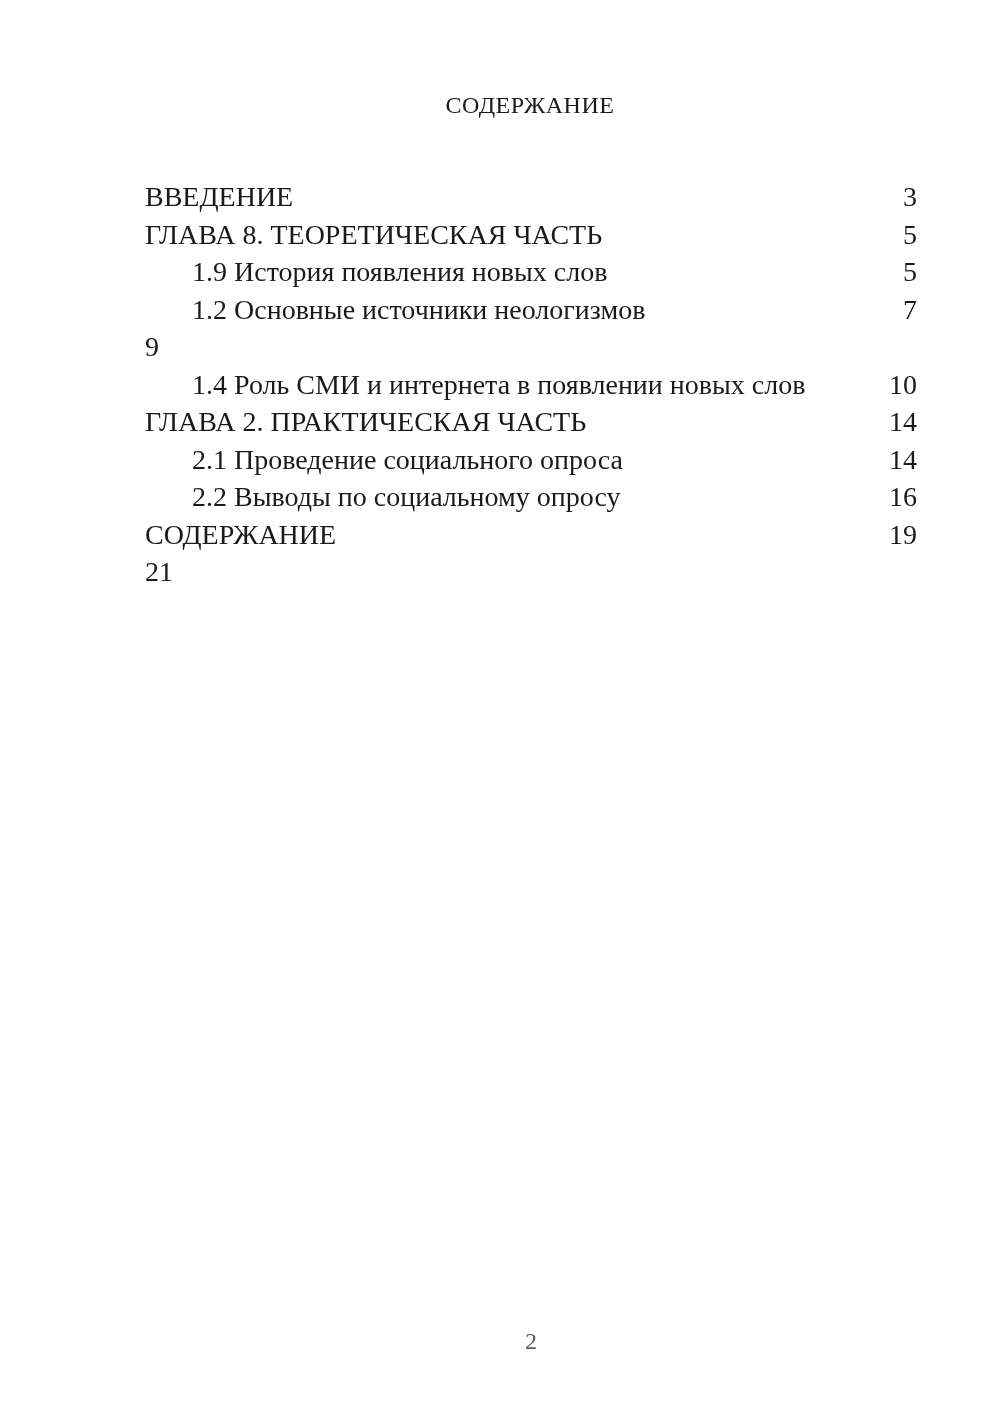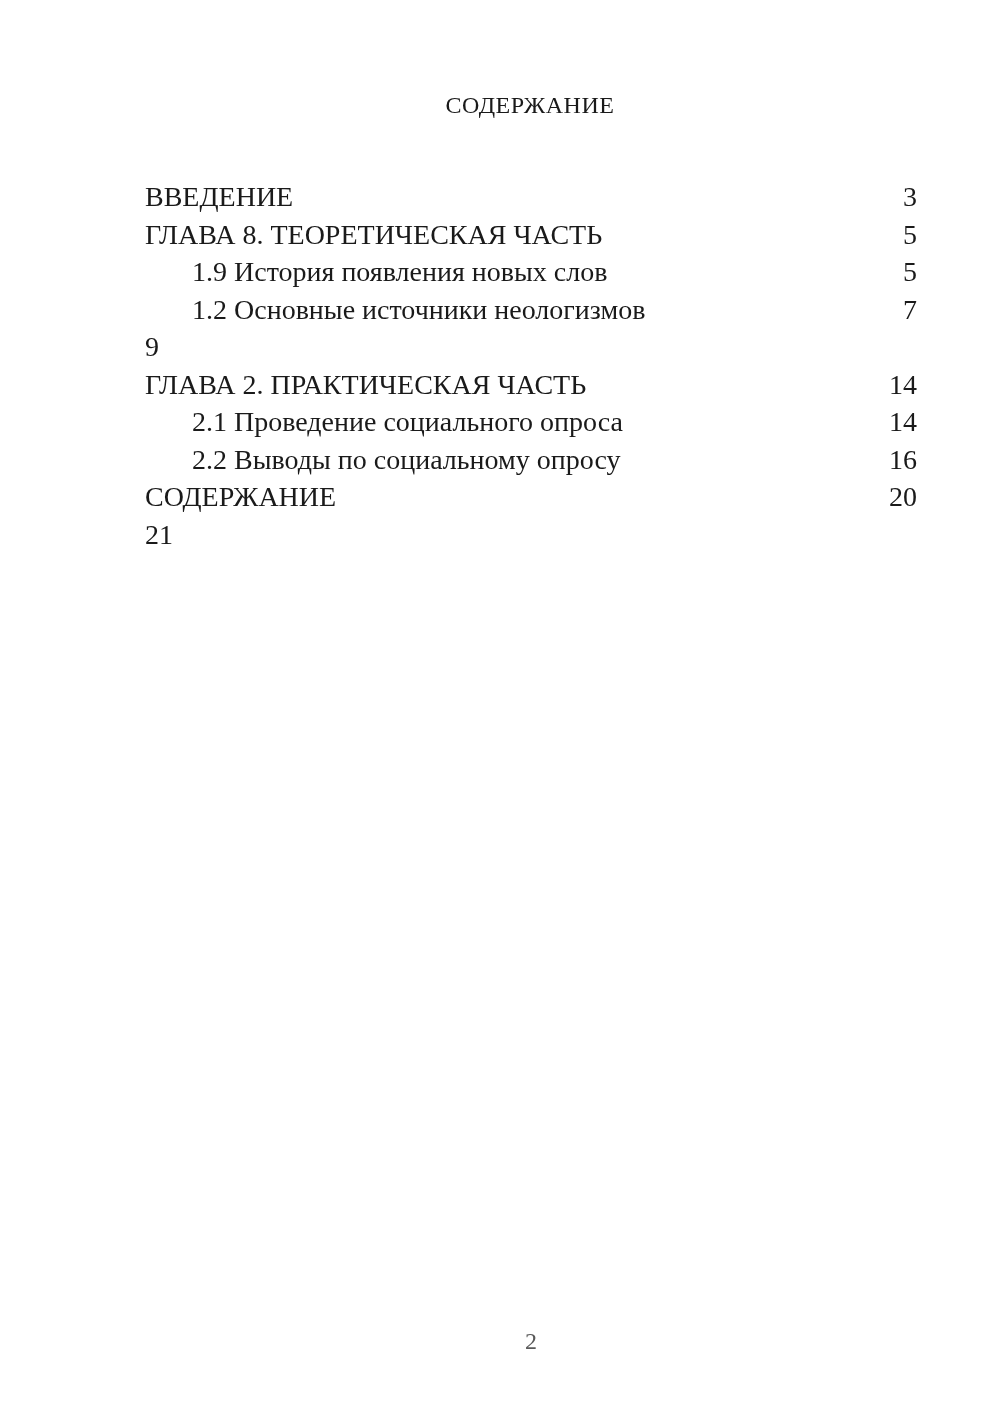--- a/index.html
+++ b/index.html
@@ -88,39 +88,43 @@
 
     <div class="toc-row indent">
       <span class="toc-label">1.2 Основные источники неологизмов</span>
       <span class="toc-page">7</span>
     </div>
 
     <div class="toc-row indent">
       <span class="toc-page">9</span>
     </div>
 
+    <div class="toc-row indent">
+      <span class="toc-label">1.4 Роль СМИ и интернета в появлении новых слов</span>
+      <span class="toc-page">10</span>
+    </div>
 
     <div class="toc-row">
       <span class="toc-label">ГЛАВА 2. ПРАКТИЧЕСКАЯ ЧАСТЬ</span>
       <span class="toc-page">14</span>
     </div>
 
     <div class="toc-row indent">
       <span class="toc-label">2.1 Проведение социального опроса</span>
       <span class="toc-page">14</span>
     </div>
 
     <div class="toc-row indent">
       <span class="toc-label">2.2 Выводы по социальному опросу</span>
       <span class="toc-page">16</span>
     </div>
 
     <div class="toc-row">
       <span class="toc-label">СОДЕРЖАНИЕ</span>
-      <span class="toc-page">20</span>
+      <span class="toc-page">19</span>
     </div>
 
     <div class="toc-row">
       <span class="toc-page">21</span>
     </div>
 
   </div>
 
   <div class="footer-page-number">2</div>
 

